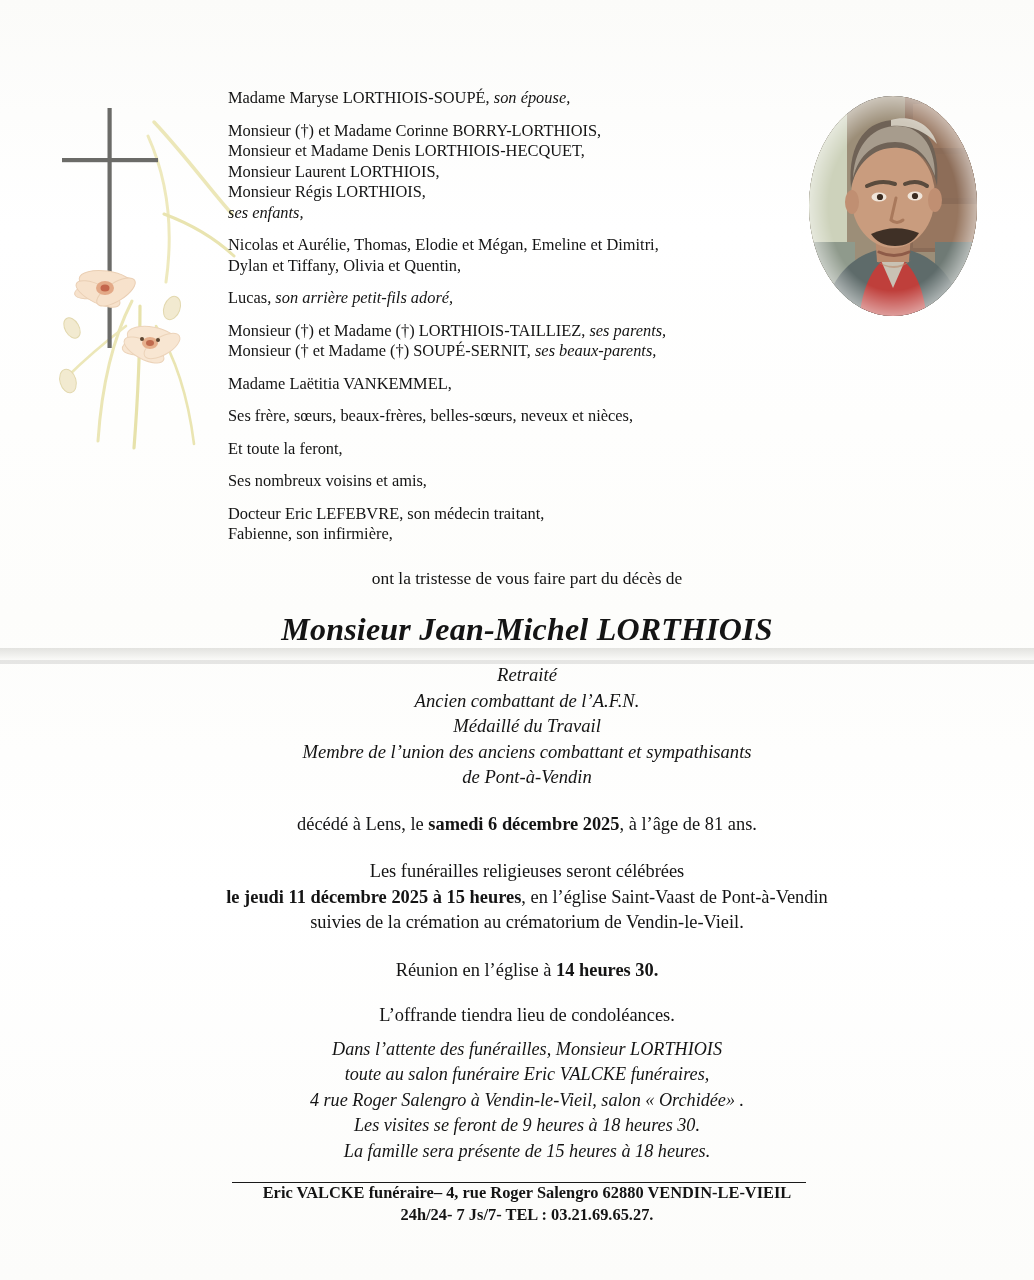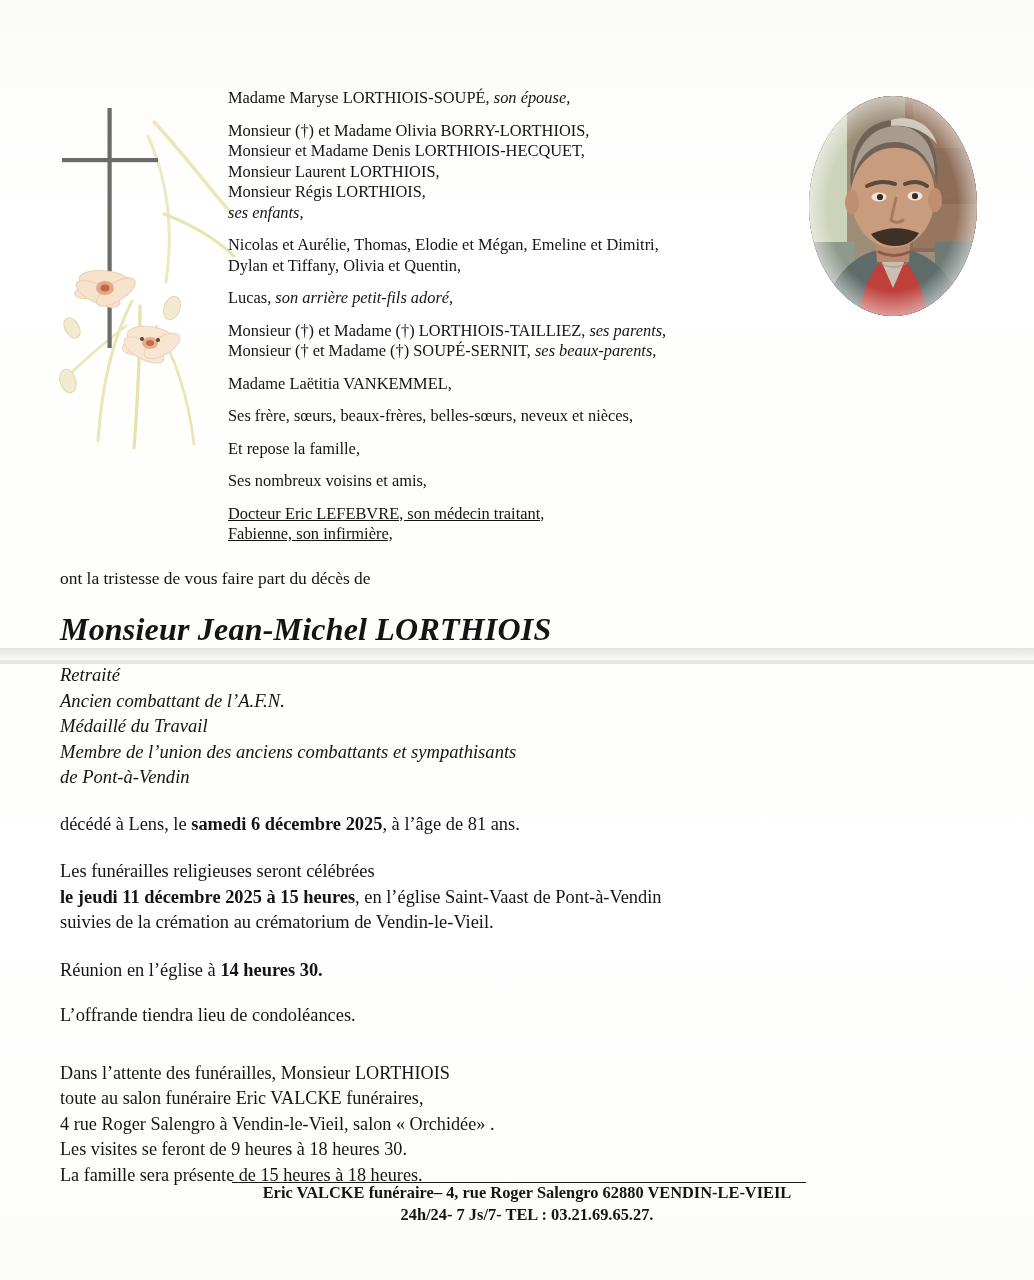--- a/index.html
+++ b/index.html
@@ -67,30 +67,30 @@
   
   .family {
     position: absolute;
     left: 228px;
     top: 88px;
     width: 520px;
     font-size: 16.4px;
     line-height: 20.5px;
   }
   .family .grp { margin-bottom: 12px; }
-  .family .grp:last-child { margin-bottom: 0; text-decoration: underline; }
+  .family .grp:last-child { margin-bottom: 0; }
   .family .ln { white-space: nowrap; }
   .it { font-style: italic; }
 
   .center-col {
     position: absolute;
     left: 60px;
     right: 40px;
     top: 566px;
-    text-align: left;
+    text-align: center;
   }
   .lead {
     font-size: 17.4px;
     line-height: 24px;
   }
   .deceased-name {
     font-size: 32px;
     font-weight: bold;
     letter-spacing: .2px;
     line-height: 54px;
@@ -108,21 +108,22 @@
     font-size: 18.4px;
     line-height: 25.5px;
     margin-top: 22px;
   }
   .blk.tight { margin-top: 20px; }
   b { font-weight: bold; }
 
   .repose {
     font-size: 18.2px;
     line-height: 25.5px;
-    margin-top: 32px;
+    font-style: italic;
+    margin-top: 8px;
   }
   .registry {
     font-size: 18.6px;
     font-style: italic;
     font-weight: bold;
     margin-top: 26px;
     line-height: 26px;
   }
 
   .rule {
@@ -257,21 +258,21 @@
     </g>
     <ellipse cx="98" cy="114" rx="84" ry="110" fill="url(#vig)"></ellipse>
   </svg>
 </div>
 
 <div class="family" id="family-list">
     <div class="grp">
       <div class="ln"><span>Madame Maryse LORTHIOIS-SOUPÉ, </span><span class="it">son épouse,</span></div>
     </div>
     <div class="grp">
-      <div class="ln"><span>Monsieur (†) et Madame Olivia BORRY-LORTHIOIS,</span></div>
+      <div class="ln"><span>Monsieur (†) et Madame Corinne BORRY-LORTHIOIS,</span></div>
       <div class="ln"><span>Monsieur et Madame Denis LORTHIOIS-HECQUET,</span></div>
       <div class="ln"><span>Monsieur Laurent LORTHIOIS,</span></div>
       <div class="ln"><span>Monsieur Régis LORTHIOIS,</span></div>
       <div class="ln"><span class="it">ses enfants,</span></div>
     </div>
     <div class="grp">
       <div class="ln"><span>Nicolas et Aurélie, Thomas, Elodie et Mégan, Emeline et Dimitri,</span></div>
       <div class="ln"><span>Dylan et Tiffany, Olivia et Quentin,</span></div>
     </div>
     <div class="grp">
@@ -281,40 +282,40 @@
       <div class="ln"><span>Monsieur (†) et Madame (†) LORTHIOIS-TAILLIEZ, </span><span class="it">ses parents,</span></div>
       <div class="ln"><span>Monsieur († et Madame (†) SOUPÉ-SERNIT, </span><span class="it">ses beaux-parents,</span></div>
     </div>
     <div class="grp">
       <div class="ln"><span>Madame Laëtitia VANKEMMEL,</span></div>
     </div>
     <div class="grp">
       <div class="ln"><span>Ses frère, sœurs, beaux-frères, belles-sœurs, neveux et nièces,</span></div>
     </div>
     <div class="grp">
-      <div class="ln"><span>Et repose la famille,</span></div>
+      <div class="ln"><span>Et toute la feront,</span></div>
     </div>
     <div class="grp">
       <div class="ln"><span>Ses nombreux voisins et amis,</span></div>
     </div>
     <div class="grp">
       <div class="ln"><span>Docteur Eric LEFEBVRE, son médecin traitant,</span></div>
       <div class="ln"><span>Fabienne, son infirmière,</span></div>
     </div>
   </div>
 
 <div class="center-col">
   <div class="lead">ont la tristesse de vous faire part du décès de</div>
   <div class="deceased-name">Monsieur Jean-Michel LORTHIOIS</div>
 
   <div class="titles" id="titles-block">
       <div>Retraité</div>
       <div>Ancien combattant de l’A.F.N.</div>
       <div>Médaillé du Travail</div>
-      <div>Membre de l’union des anciens combattants et sympathisants</div>
+      <div>Membre de l’union des anciens combattant et sympathisants</div>
       <div>de Pont-à-Vendin</div>
     </div>
 
   <div class="blk">
     <span>décédé à Lens, le </span><b>samedi 6 décembre 2025</b><span>, à l’âge de 81 ans.</span>
   </div>
 
   <div class="blk">
     <div>Les funérailles religieuses seront célébrées</div>
     <div><b>le jeudi 11 décembre 2025 à 15 heures</b><span>, en l’église Saint-Vaast de Pont-à-Vendin</span></div>

